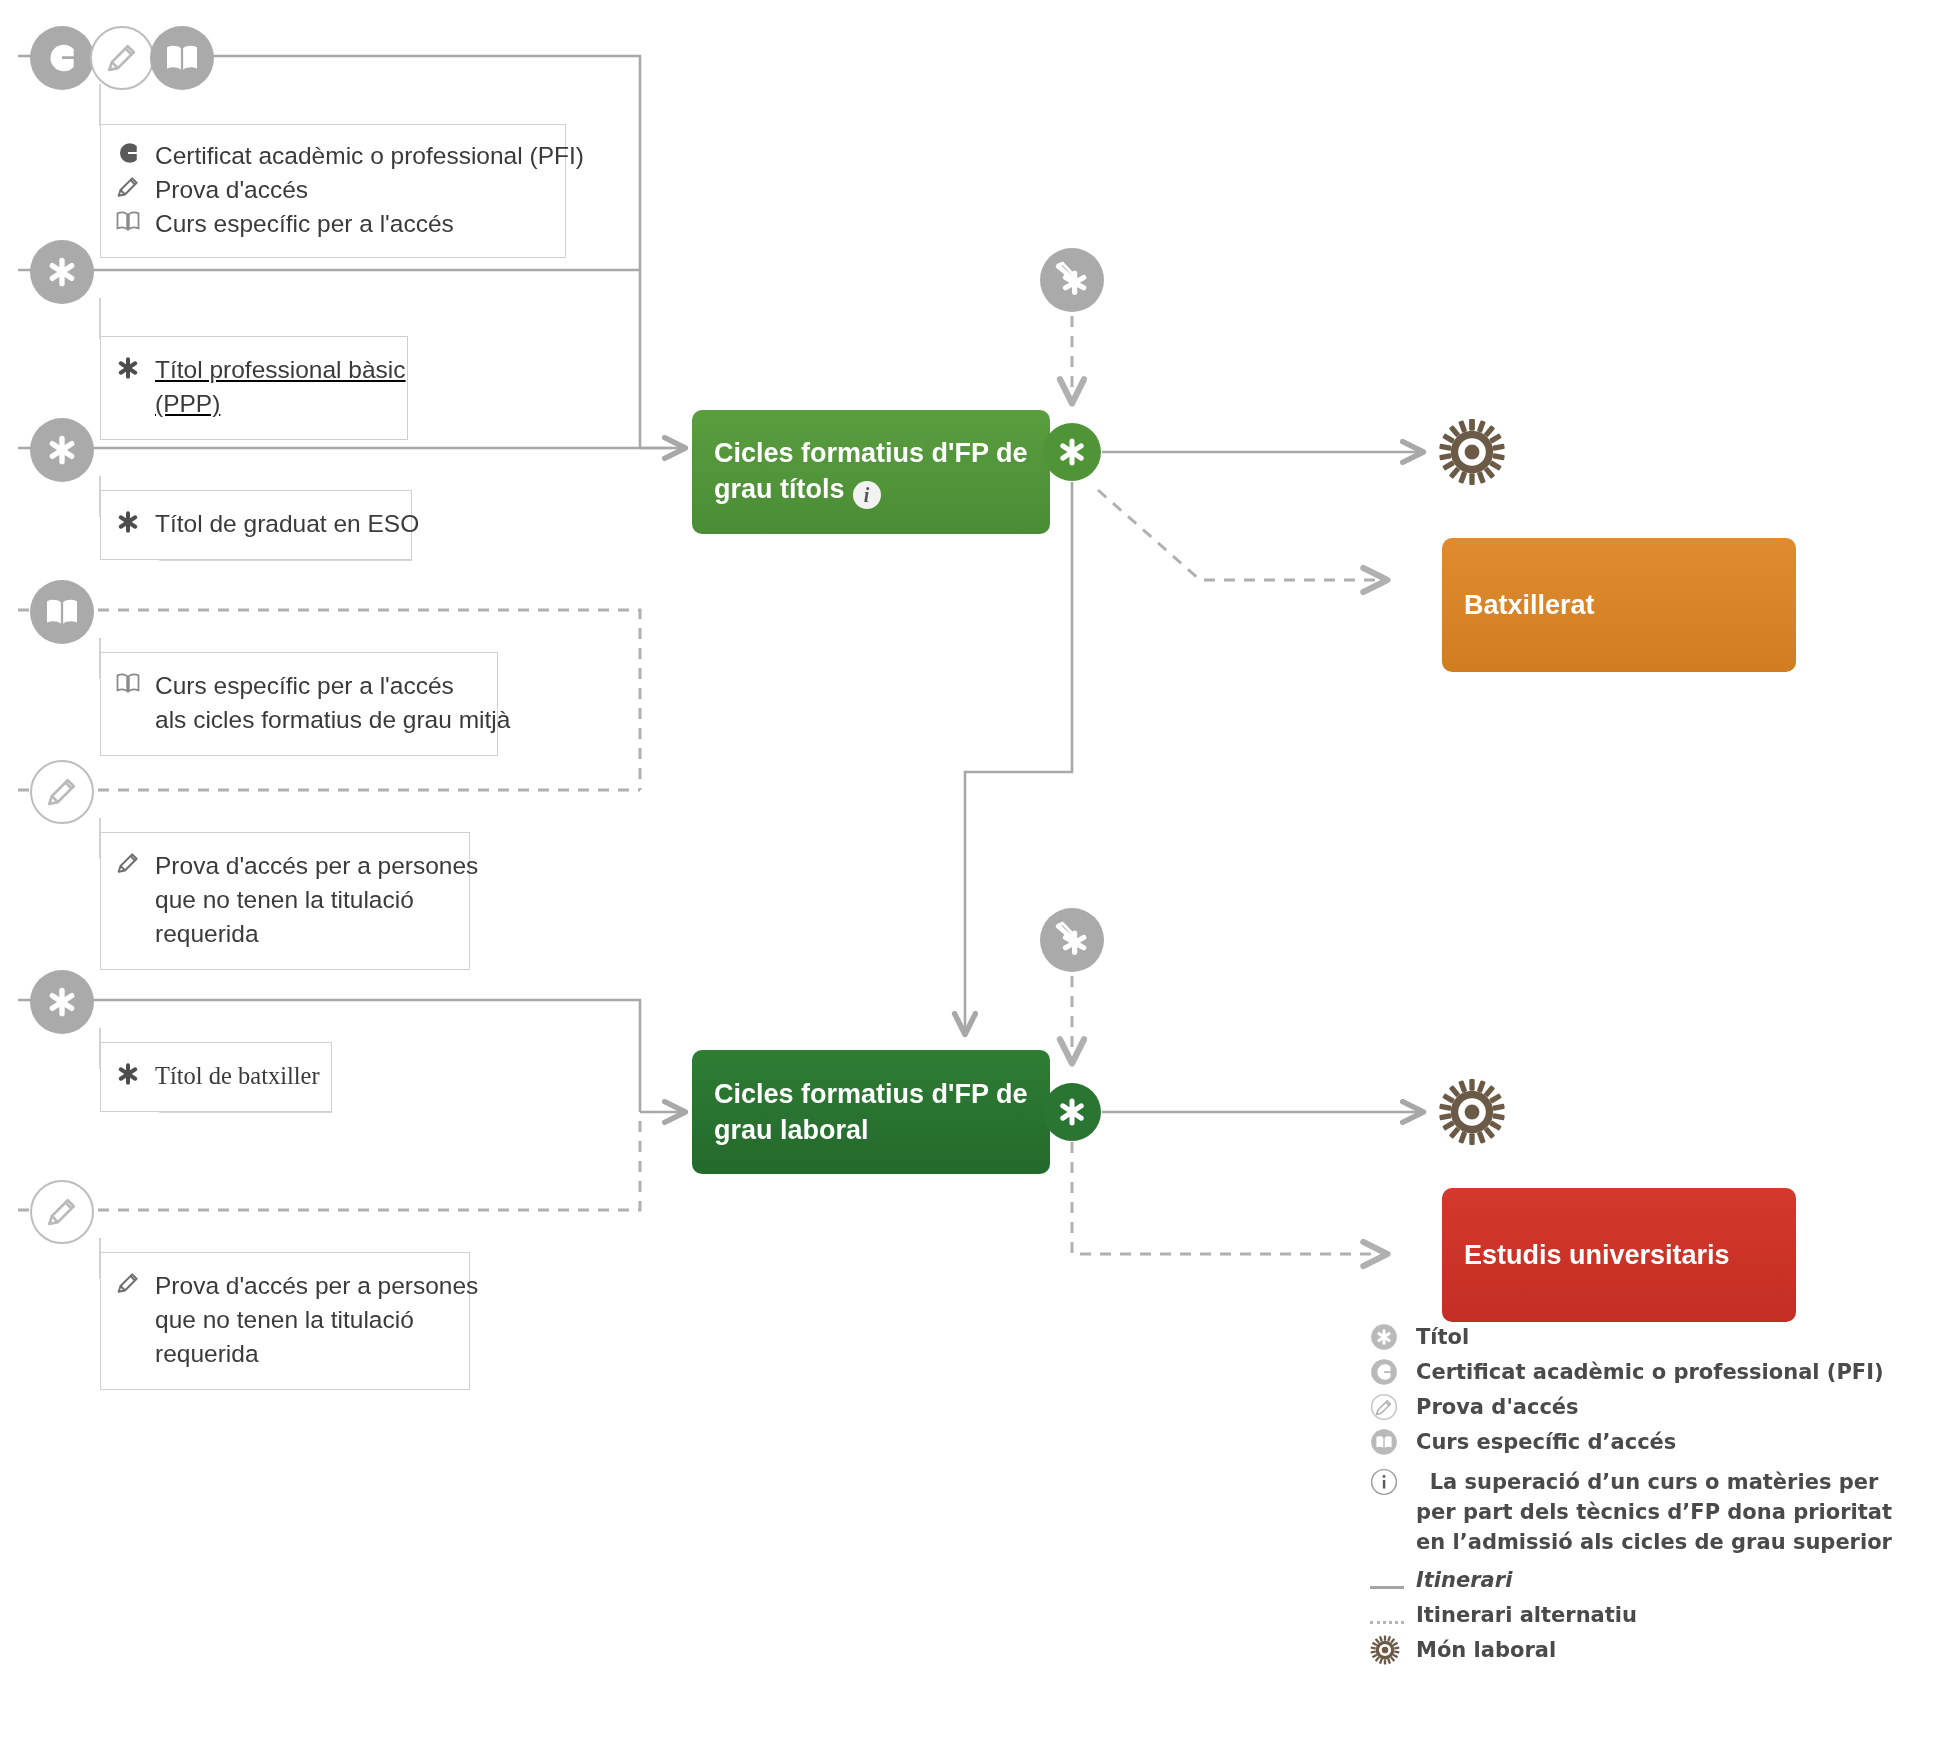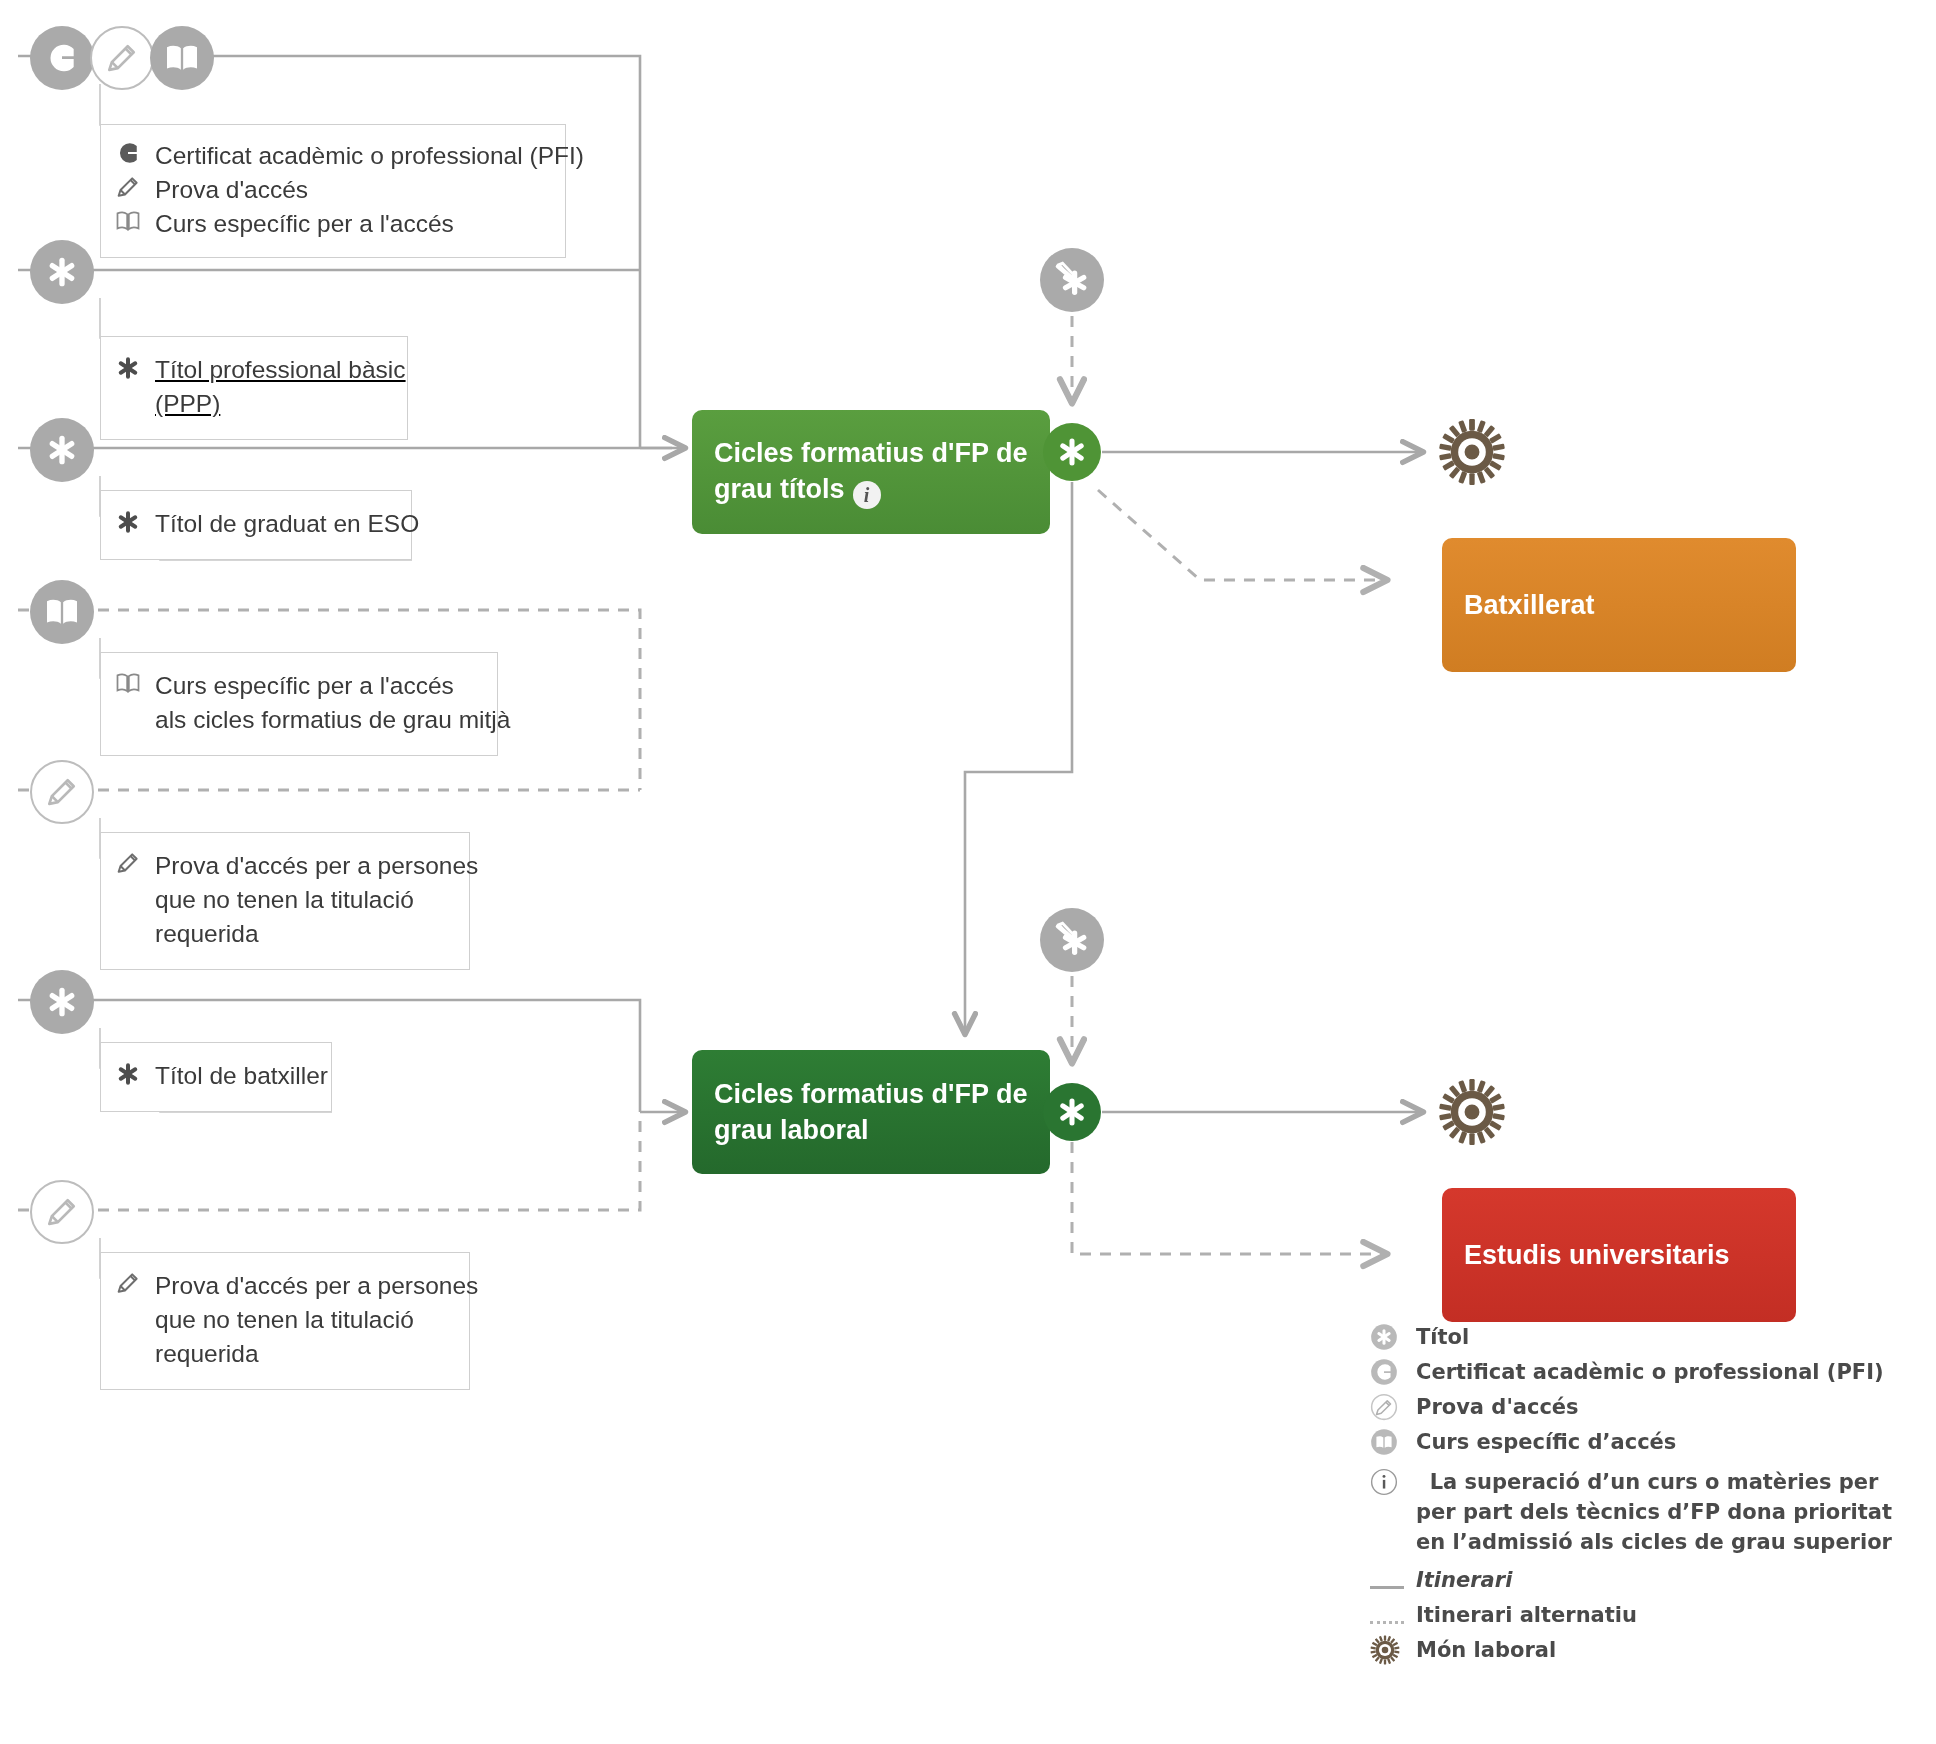--- a/index.html
+++ b/index.html
@@ -285,21 +285,21 @@
         </svg>
       </div>
       <div class="tx">
         <span>Prova d'accés per a persones</span>
         <span>que no tenen la titulació</span>
         <span>requerida</span>
       </div>
     </div>
   </div>
 
-  <div class="callout" style="left:100px;top:1042px;width:232px;padding:16px 10px 18px 0;">
+  <div class="callout" style="left:100px;top:1042px;width:232px;padding:16px 10px 18px 0;font-family:Liberation Serif, serif;">
     <div class="row">
       <div class="gl">
         <svg width="30" height="30" viewBox="0 0 24 24">
             <g stroke="#4d4d4d" stroke-width="3.2" stroke-linecap="round">
           <path d="M12 5 L12 19"></path>
               <path d="M6.2 8.2 L17.8 15.8"></path>
               <path d="M17.8 8.2 L6.2 15.8"></path>
             </g>
           </svg>
       </div>

